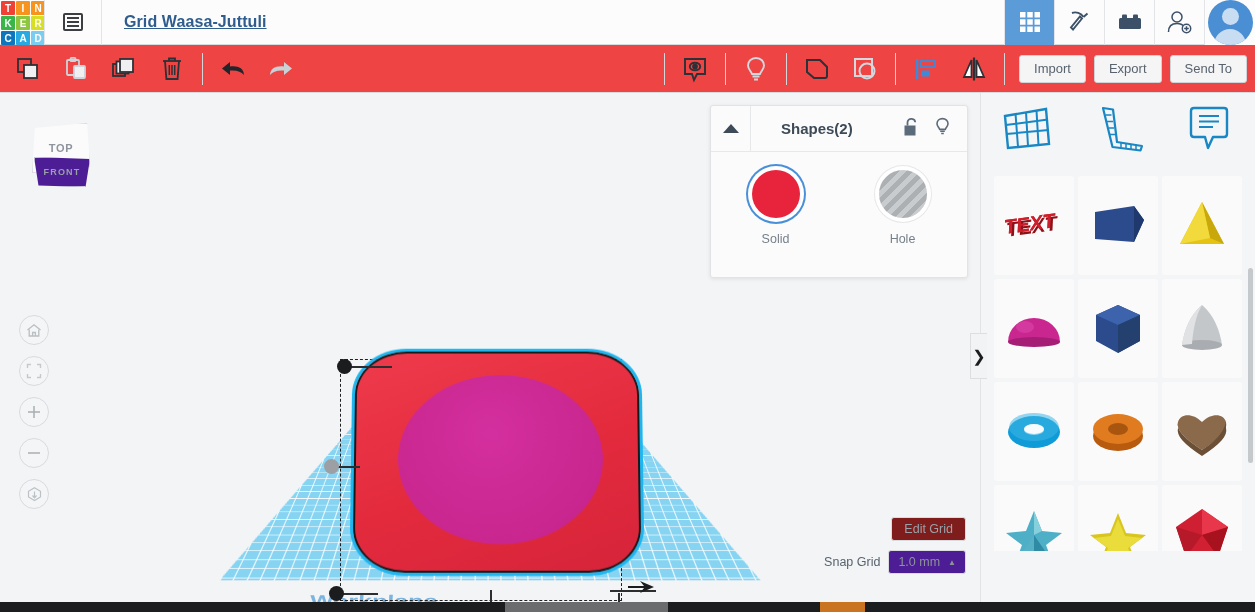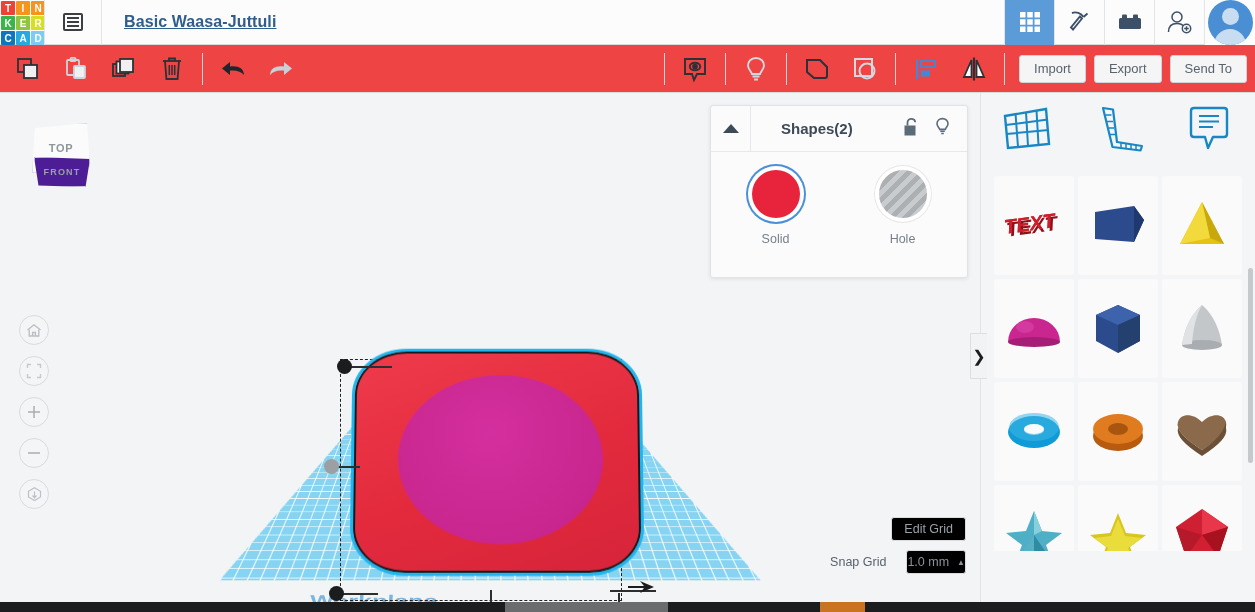--- a/index.html
+++ b/index.html
@@ -114,25 +114,25 @@
 
   .collapse-handle {
     position:absolute; left:970px; top:333px; width:17px; height:46px;
     background:#f2f3f4; border:1px solid #dcdee1; border-right:none;
     display:flex; align-items:center; justify-content:center;
     font-size:16px; color:#1b1c1e; cursor:pointer; z-index: 30;
   }
   .grid-ctl { position:absolute; right:14px; bottom:38px; display:flex; flex-direction:column;
     align-items:flex-end; gap:9px; }
   .editgrid { height:24px; padding:0 12px; border:1px solid #dadce0; border-radius:3px;
-    background:#000000; color:#9aa1a8; font-size:12.5px; display:flex; align-items:center; cursor:pointer; }
-  .snaprow { display:flex; align-items:center; gap:20px; }
+    background:#7f1d1d; color:#9aa1a8; font-size:12.5px; display:flex; align-items:center; cursor:pointer; }
+  .snaprow { display:flex; align-items:center; gap:8px; }
   .snaplbl { font-size:12.5px; color:#58636e; }
-  .snapsel { height:24px; padding:0 0; border:1px solid #dadce0; border-radius:3px;
-    background:#000000; color:#8b9299; font-size:12.5px; display:flex; align-items:center; gap:8px; cursor:pointer; }
+  .snapsel { height:24px; padding:0 9px; border:1px solid #dadce0; border-radius:3px;
+    background:#4c1d95; color:#8b9299; font-size:12.5px; display:flex; align-items:center; gap:8px; cursor:pointer; }
 
   
   .shapes-panel {
     position:absolute; left:710px; top:105px; width:258px; height:173px;
     background:#fbfbfc; border:1px solid #e1e3e6; border-radius:3px;
     box-shadow: 0 1px 4px rgba(0,0,0,.09); z-index: 20;
   }
   .sp-head { height:46px; display:flex; align-items:center; border-bottom:1px solid #e6e8ea; }
   .sp-collapse { width:40px; height:46px; display:flex; align-items:center; justify-content:center;
     border-right:1px solid #e6e8ea; cursor:pointer; }
@@ -187,21 +187,21 @@
       </div>
     <div class="topbar-sep"></div>
     <div class="hamb">
       <div class="hamb-box">
         <div class="hamb-line"></div>
           <div class="hamb-line"></div>
           <div class="hamb-line"></div>
       </div>
     </div>
     <div class="topbar-sep"></div>
-    <div class="doc-title">Basic Waasa-Juttuli</div>
+    <div class="doc-title">Grid Waasa-Juttuli</div>
 
     <div class="top-right">
       <div class="tr-btn active">
         <svg width="24" height="24" viewBox="0 0 24 24">
             <g fill="#ffffff">
           <rect x="2" y="2" width="5.5" height="5.5"></rect>
               <rect x="9.25" y="2" width="5.5" height="5.5"></rect>
               <rect x="16.5" y="2" width="5.5" height="5.5"></rect>
           <rect x="2" y="9.25" width="5.5" height="5.5"></rect>
               <rect x="9.25" y="9.25" width="5.5" height="5.5"></rect>

